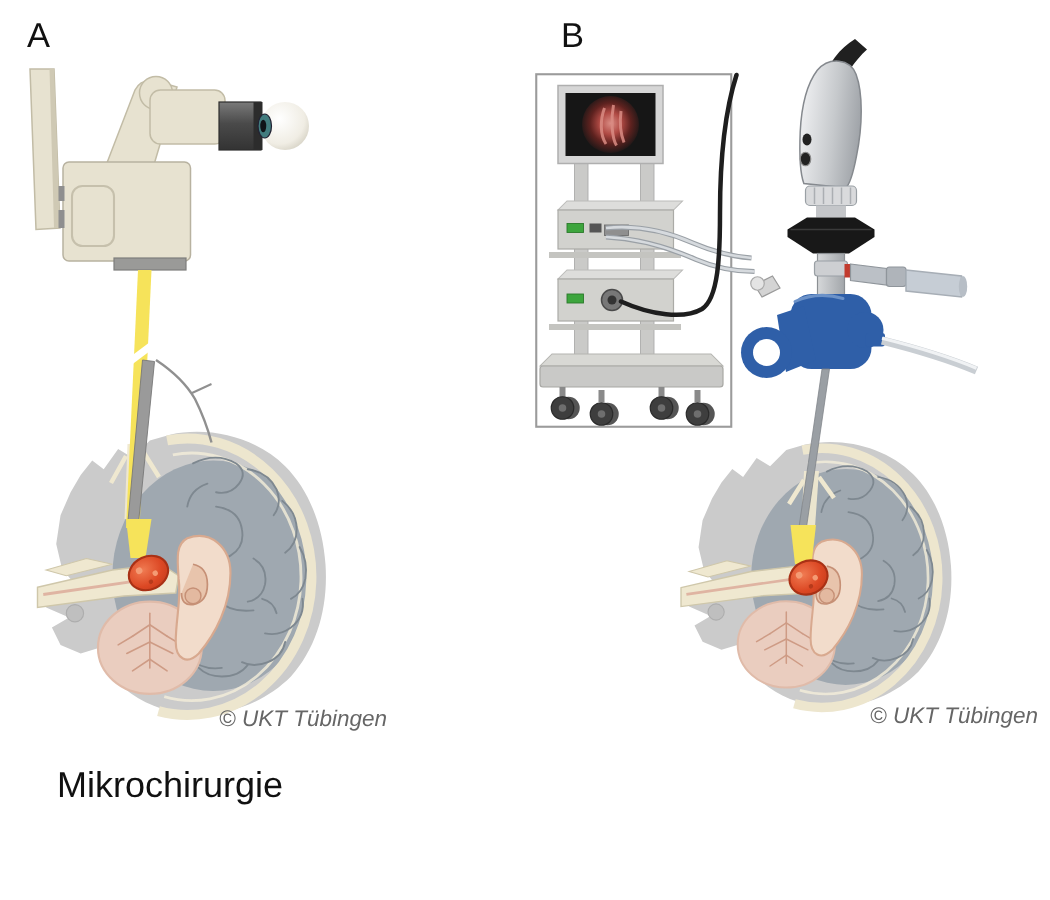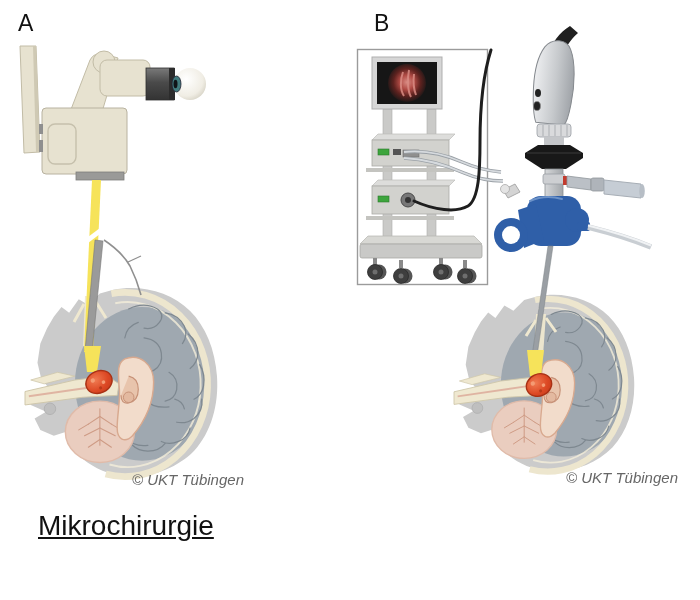--- a/index.html
+++ b/index.html
@@ -1,20 +1,20 @@
 <!DOCTYPE html>
 <html><head>
 <meta charset="utf-8">
 <style>
   html,body{margin:0;padding:0;background:#fff;}
   #stage{position:relative;width:700px;height:600px;background:#fff;overflow:hidden;
          font-family:"Liberation Sans",sans-serif;}
   .panel-letter{position:absolute;font-size:23px;color:#111;font-weight:400;}
-  .caption{position:absolute;font-size:28px;color:#111;text-decoration:underline;}
-  .credit{position:absolute;font-size:15px;font-style:italic;color:#666;text-align:center;width:140px;}
+  .caption{position:absolute;font-size:24px;color:#111;}
+  .credit{position:absolute;font-size:15px;font-style:italic;color:#666;text-align:right;width:140px;}
   svg{position:absolute;left:0;top:0;}
 </style>
 </head>
 <body>
 
 <div id="stage">
 
 <svg width="700" height="600" viewBox="0 0 700 600">
   <defs>
     <radialGradient id="eyeGrad" cx="38%" cy="35%" r="75%">

